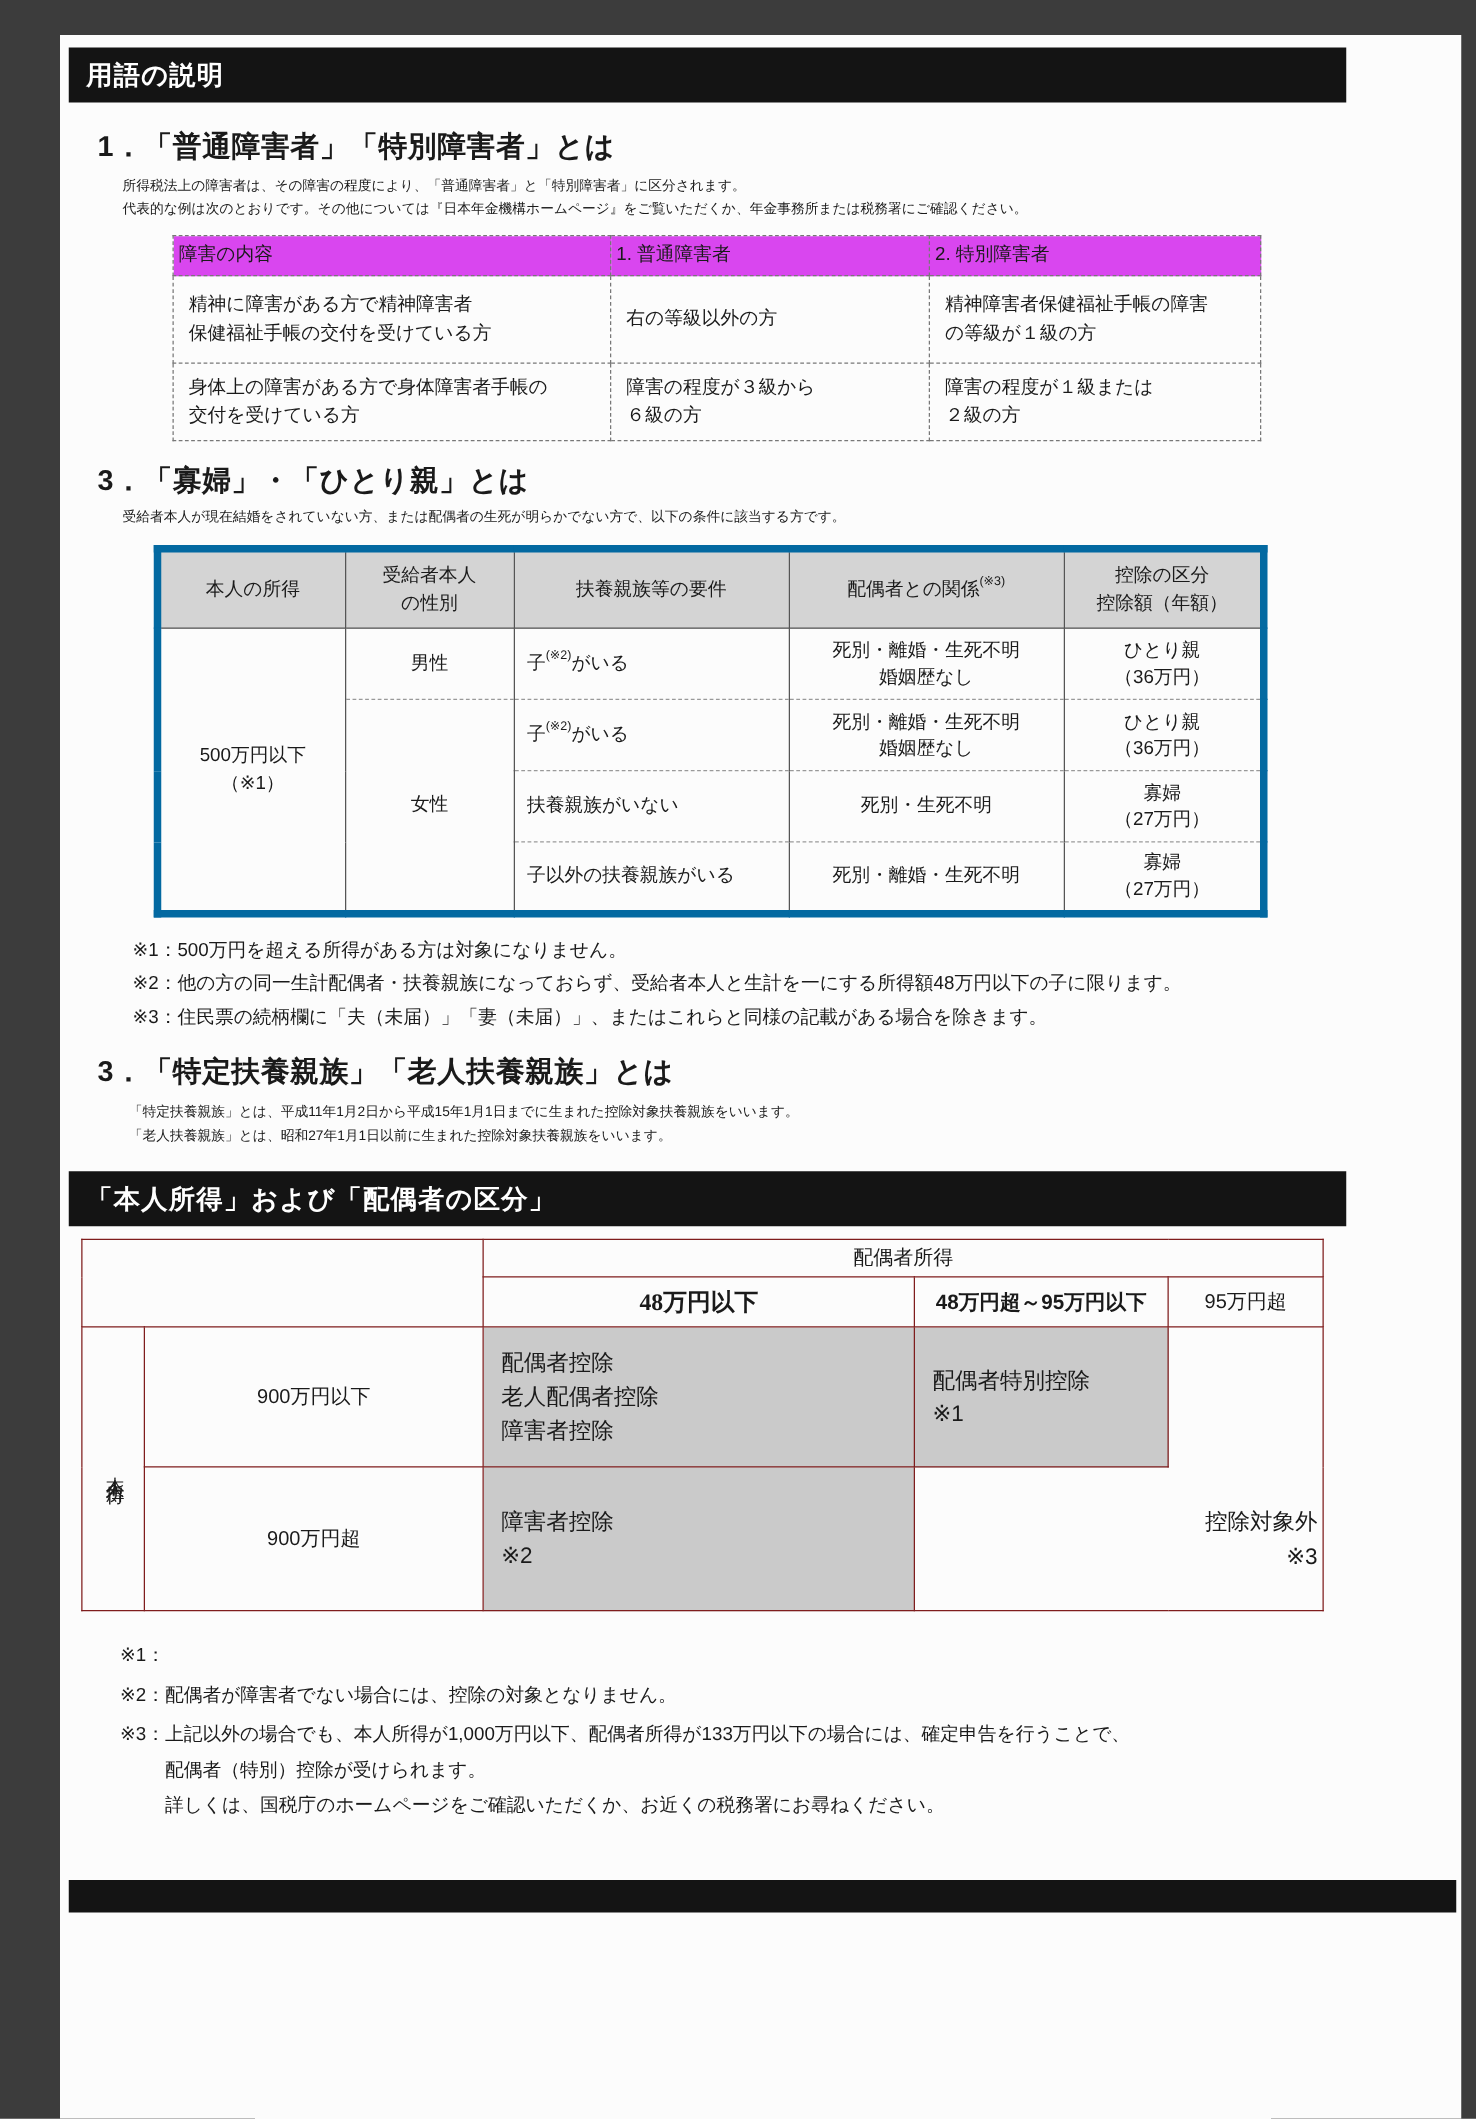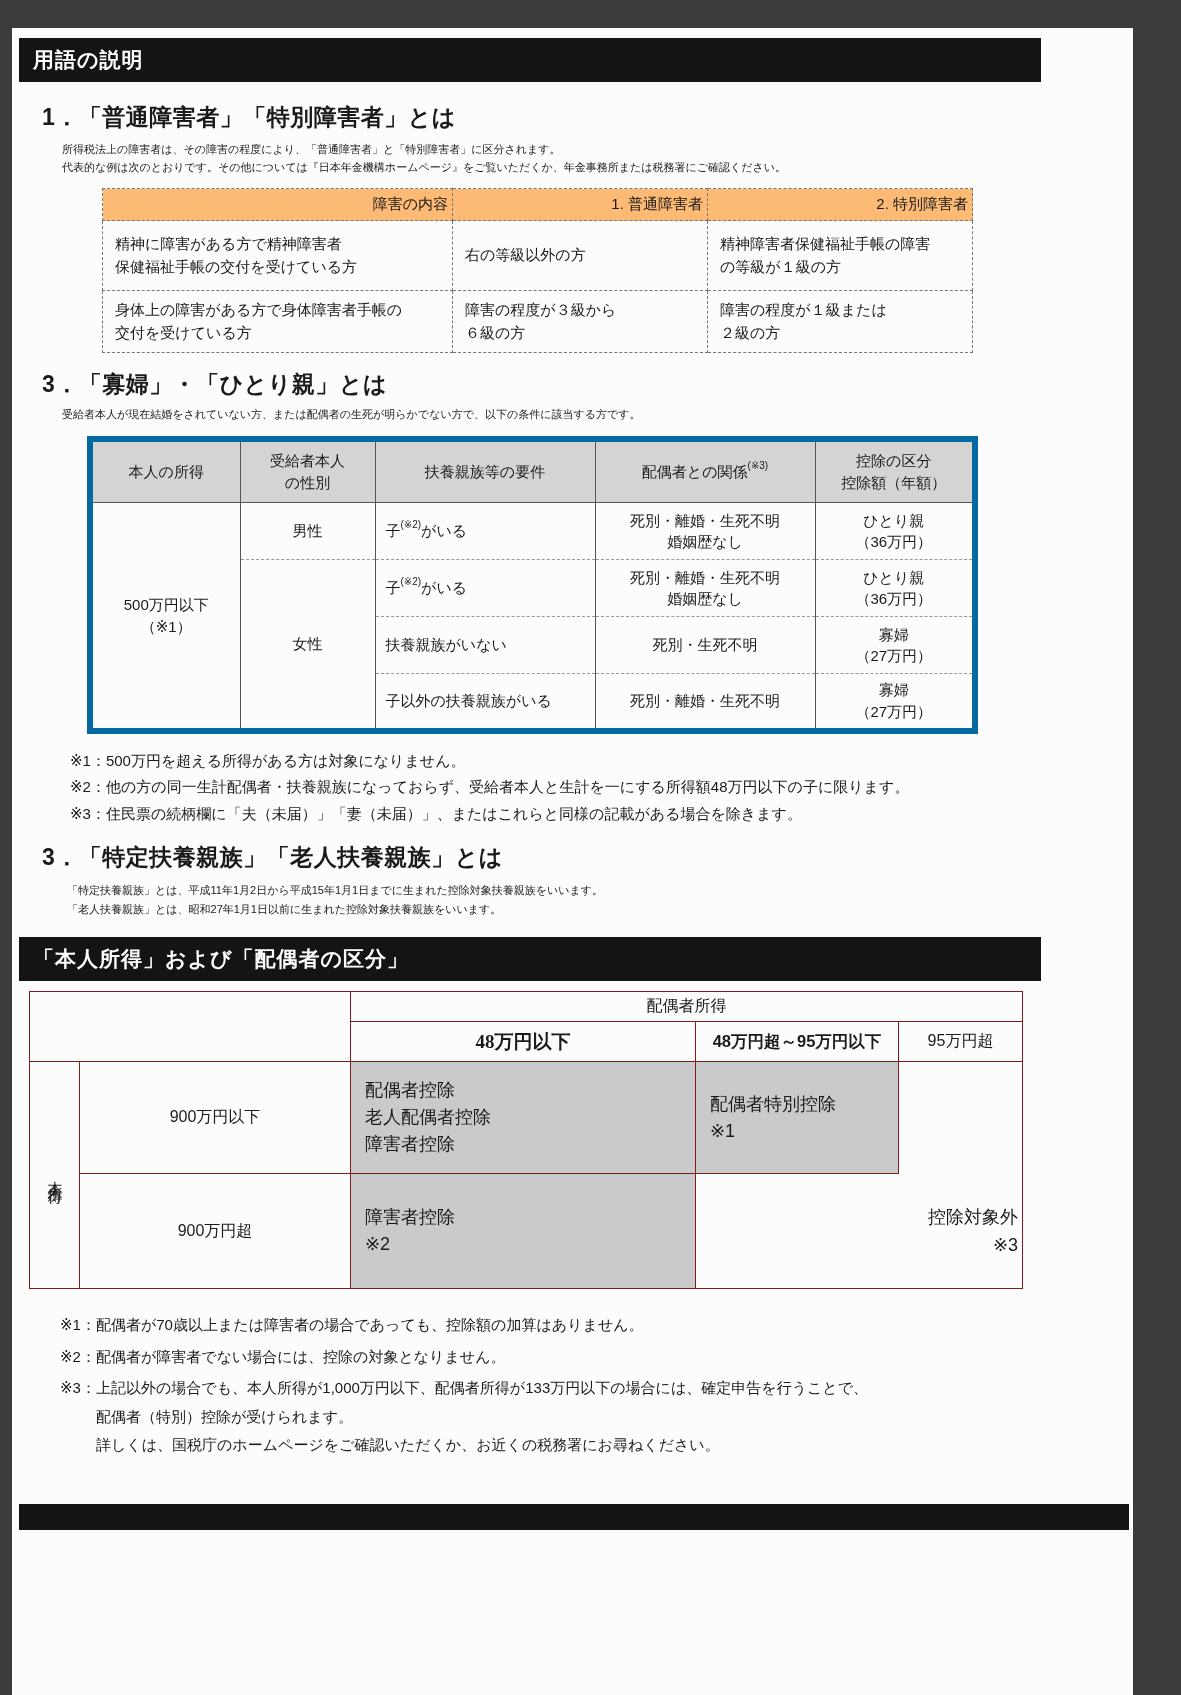--- a/index.html
+++ b/index.html
@@ -4,21 +4,21 @@
 <style>
   * { box-sizing: border-box; }
   html,body { margin:0; padding:0; }
   body {
     width:1181px; min-height:1695px;
     background:#3c3c3c;
     font-family:"Liberation Sans","DejaVu Sans",sans-serif;
     color:#1a1a1a;
     -webkit-font-smoothing:antialiased;
   }
-  .canvas { width:1181px; min-height:1695px; padding:28px 30px 0 12px; }
+  .canvas { width:1181px; min-height:1695px; padding:28px 30px 0 48px; }
   .page { width:1121px; min-height:1667px; background:#fcfcfc; padding:10px 0 24px 0; overflow:hidden; }
 
   .bar {
     margin-left:7px; width:1022px;
     background:#141414; color:#ffffff;
     font-weight:bold; font-size:21px; letter-spacing:1px;
     padding:8px 14px;
   }
   .bar-bottom { margin:44px 0 0 7px; width:1110px; height:26px; background:#141414; }
 
@@ -32,21 +32,21 @@
   .s1-body { margin-left:50px; width:1008px; }
   .s2-body { margin-left:50px; width:1008px; }
   .s3-body { margin-left:55px; width:1000px; line-height:1.75; }
 
   table { border-collapse:collapse; table-layout:fixed; font-size:15px; }
   sup { font-size:10px; position:relative; top:-2px; }
 
   
   .t1 { margin:12px 0 0 90px; width:870px; }
   .t1 td { border:1px dashed #777; padding:5px 12px; vertical-align:middle; text-align:left; line-height:1.5; }
-  .t1 tr.head td { background:#fdba74; text-align:right; height:32px; padding:4px; }
+  .t1 tr.head td { background:#d946ef; text-align:left; height:32px; padding:4px; }
   .t1 tr.r1 { height:70px; }
   .t1 tr.r2 { height:62px; }
 
   
   .t2 { margin:12px 0 0 75px; width:885px; border:6px solid #0369a1; }
   .t2 td {
     border-left:1px solid #555; border-right:1px solid #555;
     border-top:1px dashed #999; border-bottom:1px dashed #999;
     padding:4px 8px; text-align:center; vertical-align:middle; line-height:1.45;
   }
@@ -235,21 +235,20 @@
 ※2</td>
           <td colspan="2" class="span23 pre">控除対象外
 ※3</td>
         </tr>
       </tbody>
     </table>
 
     <div class="notes2">
       <div class="note">
         <span class="nl">※1：</span>
-        <span class="nt">配偶者が70歳以上または障害者の場合であっても、控除額の加算はありません。</span>
       </div>
       <div class="note">
         <span class="nl">※2：</span>
         <span class="nt">配偶者が障害者でない場合には、控除の対象となりません。</span>
       </div>
       <div class="note">
         <span class="nl">※3：</span>
         <span class="nt">上記以外の場合でも、本人所得が1,000万円以下、配偶者所得が133万円以下の場合には、確定申告を行うことで、
 配偶者（特別）控除が受けられます。
 詳しくは、国税庁のホームページをご確認いただくか、お近くの税務署にお尋ねください。</span>

